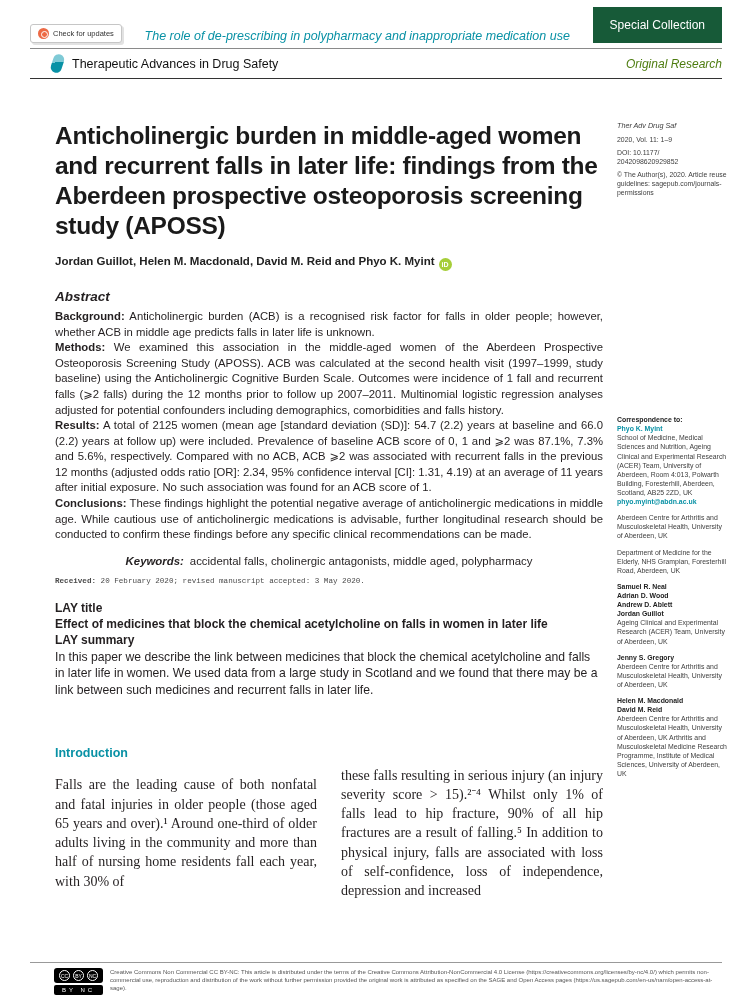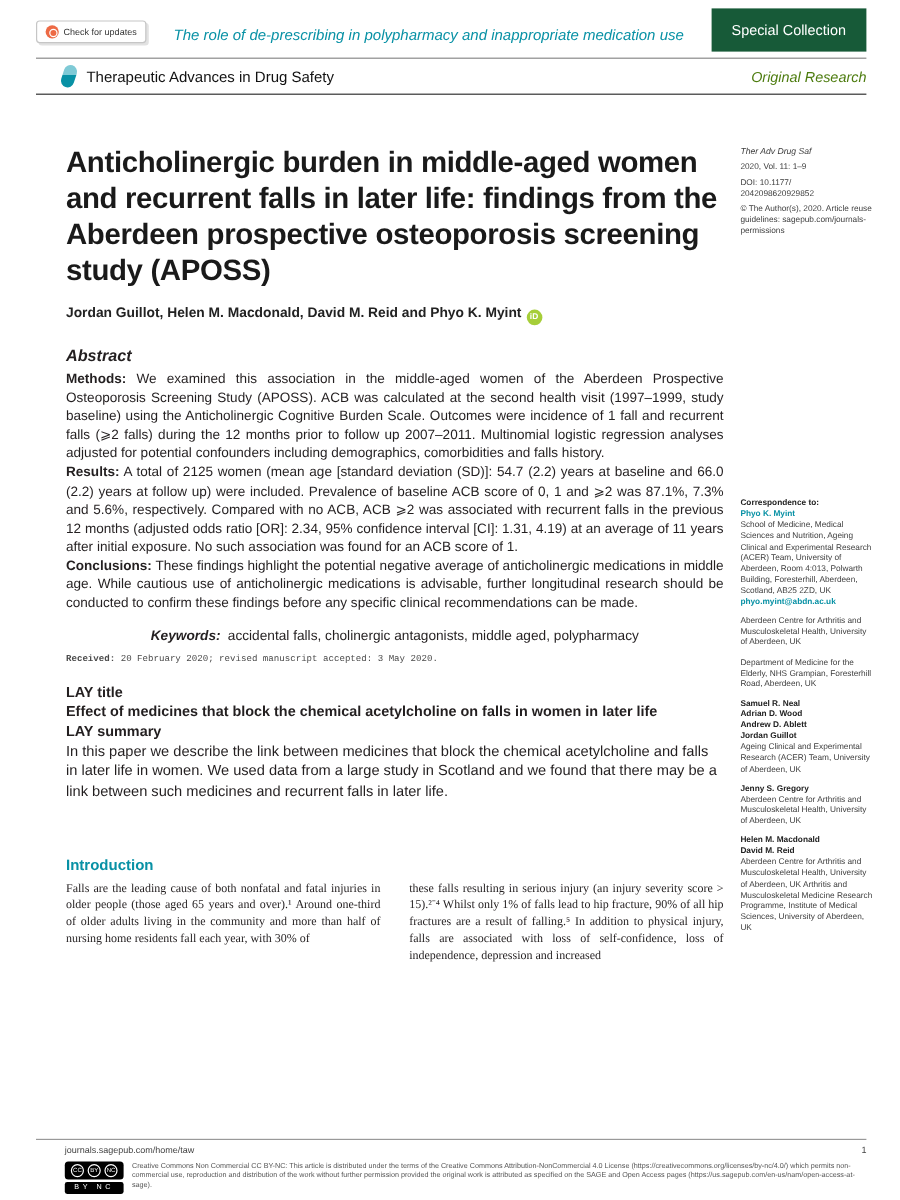--- a/index.html
+++ b/index.html
@@ -5,21 +5,21 @@
   * { box-sizing: border-box; margin: 0; padding: 0; }
   html, body { width: 750px; height: 1000px; }
   body {
     font-family: "Liberation Sans", sans-serif;
     color: #231f20;
     background: #ffffff;
     position: relative;
     overflow: hidden;
   }
   
-  .topbar { display: flex; align-items: center; padding: 7px 28px 0 30px; }
+  .topbar { display: flex; align-items: flex-end; padding: 7px 28px 0 30px; }
   .check-badge {
     display: inline-flex; align-items: center; gap: 4px;
     border: 1px solid #c6c6c6; background: #fff; border-radius: 3px;
     padding: 3px 7px; font-size: 7.5px; color: #333;
     box-shadow: 2px 2px 0 #e2e2e2; white-space: nowrap; margin-top: 2px;
   }
   .check-icon { width: 11px; height: 11px; border-radius: 50%; background: #ed6a45; position: relative; flex: none; }
   .check-icon::after { content: ""; position: absolute; left: 3px; top: 3px; width: 5px; height: 5px; border: 1px solid #fff; border-radius: 50%; }
   .collection-title { flex: 1; text-align: center; font-style: italic; font-size: 12.5px; color: #0891a5; padding-top: 7px; }
   .special-badge { background: #175a38; color: #fff; font-size: 12px; padding: 11px 17px; white-space: nowrap; }
@@ -49,21 +49,21 @@
   .keywords { margin-top: 12px; font-size: 11.4px; text-align: center; }
   .keywords-label { font-weight: bold; font-style: italic; margin-right: 6px; }
   .received { margin-top: 10px; font-size: 7.6px; color: #4a4a4a; font-family: Liberation Mono, monospace; }
   .received .abs-label { color: #4a4a4a; }
   .lay { margin-top: 16px; }
   .lay-label { font-weight: bold; font-size: 12px; }
   .lay-title { font-weight: bold; font-size: 12px; margin: 2px 0; }
   .lay-summary { font-size: 12.2px; line-height: 1.36; margin-top: 2px; }
   .intro { margin-top: 14px; }
   .intro-heading { color: #0891a5; font-weight: bold; font-size: 12.5px; margin-bottom: 6px; margin-top: 47px; }
-  .intro-cols { display: flex; gap: 24px; font-family: "Liberation Serif", serif; font-size: 10px; line-height: 1.38; text-align: justify; }
+  .intro-cols { display: flex; gap: 24px; font-family: "Liberation Serif", serif; font-size: 14px; line-height: 1.38; text-align: justify; align-items: center; }
   .intro-col { flex: 1; }
 
   
   .meta-abbrev { font-style: italic; margin-bottom: 4px; font-size: 7.2px; }
   .meta-line { margin-bottom: 4px; }
   .meta-doi2 { margin-top: 0; margin-bottom: 4px; }
   .meta-copyright { margin-top: 4px; }
   .corr { margin-top: 218px; }
   .bold-dark { font-weight: bold; color: #222; }
   .teal-bold { font-weight: bold; color: #0891a5; }
@@ -108,20 +108,21 @@
     <h1 class="title">Anticholinergic burden in middle-aged women and recurrent falls in later life: findings from the Aberdeen prospective osteoporosis screening study (APOSS)</h1>
 
     <div class="authors">
       <div>
         <span>Jordan Guillot, Helen M. Macdonald, David M. Reid and Phyo K. Myint</span><span class="orcid">iD</span>
       </div>
     </div>
 
     <div class="abstract">
       <div class="abstract-heading">Abstract</div>
+      <p class="abs-p"><span class="abs-label">Background:</span><span> Anticholinergic burden (ACB) is a recognised risk factor for falls in older people; however, whether ACB in middle age predicts falls in later life is unknown.</span></p>
       <p class="abs-p"><span class="abs-label">Methods:</span><span> We examined this association in the middle-aged women of the Aberdeen Prospective Osteoporosis Screening Study (APOSS). ACB was calculated at the second health visit (1997–1999, study baseline) using the Anticholinergic Cognitive Burden Scale. Outcomes were incidence of 1 fall and recurrent falls (⩾2 falls) during the 12 months prior to follow up 2007–2011. Multinomial logistic regression analyses adjusted for potential confounders including demographics, comorbidities and falls history.</span></p>
       <p class="abs-p"><span class="abs-label">Results:</span><span> A total of 2125 women (mean age [standard deviation (SD)]: 54.7 (2.2) years at baseline and 66.0 (2.2) years at follow up) were included. Prevalence of baseline ACB score of 0, 1 and ⩾2 was 87.1%, 7.3% and 5.6%, respectively. Compared with no ACB, ACB ⩾2 was associated with recurrent falls in the previous 12 months (adjusted odds ratio [OR]: 2.34, 95% confidence interval [CI]: 1.31, 4.19) at an average of 11 years after initial exposure. No such association was found for an ACB score of 1.</span></p>
       <p class="abs-p"><span class="abs-label">Conclusions:</span><span> These findings highlight the potential negative average of anticholinergic medications in middle age. While cautious use of anticholinergic medications is advisable, further longitudinal research should be conducted to confirm these findings before any specific clinical recommendations can be made.</span></p>
     </div>
 
     <div class="keywords">
       <span class="keywords-label">Keywords:</span><span>accidental falls, cholinergic antagonists, middle aged, polypharmacy</span>
     </div>
 
     <div class="received">
@@ -177,24 +178,20 @@
       <span class="affil-name">Helen M. Macdonald</span>
       <span class="affil-name">David M. Reid</span>
       <div>Aberdeen Centre for Arthritis and Musculoskeletal Health, University of Aberdeen, UK Arthritis and Musculoskeletal Medicine Research Programme, Institute of Medical Sciences, University of Aberdeen, UK</div>
     </div>
   </div>
 
 </div>
 
 <footer class="footer">
   <div class="footer-rule"></div>
-  <div class="footer-row">
-    <span>journals.sagepub.com/home/taw</span>
-    <span>1</span>
-  </div>
   <div class="license">
     <div class="cc-badges">
       <div class="cc-badge1">
         <span class="cc-circle">CC</span>
         <span class="cc-circle">BY</span>
         <span class="cc-circle">NC</span>
       </div>
       <div class="cc-badge2">BY NC</div>
     </div>
     <div class="license-text">Creative Commons Non Commercial CC BY-NC: This article is distributed under the terms of the Creative Commons Attribution-NonCommercial 4.0 License (https://creativecommons.org/licenses/by-nc/4.0/) which permits non-commercial use, reproduction and distribution of the work without further permission provided the original work is attributed as specified on the SAGE and Open Access pages (https://us.sagepub.com/en-us/nam/open-access-at-sage).</div>

